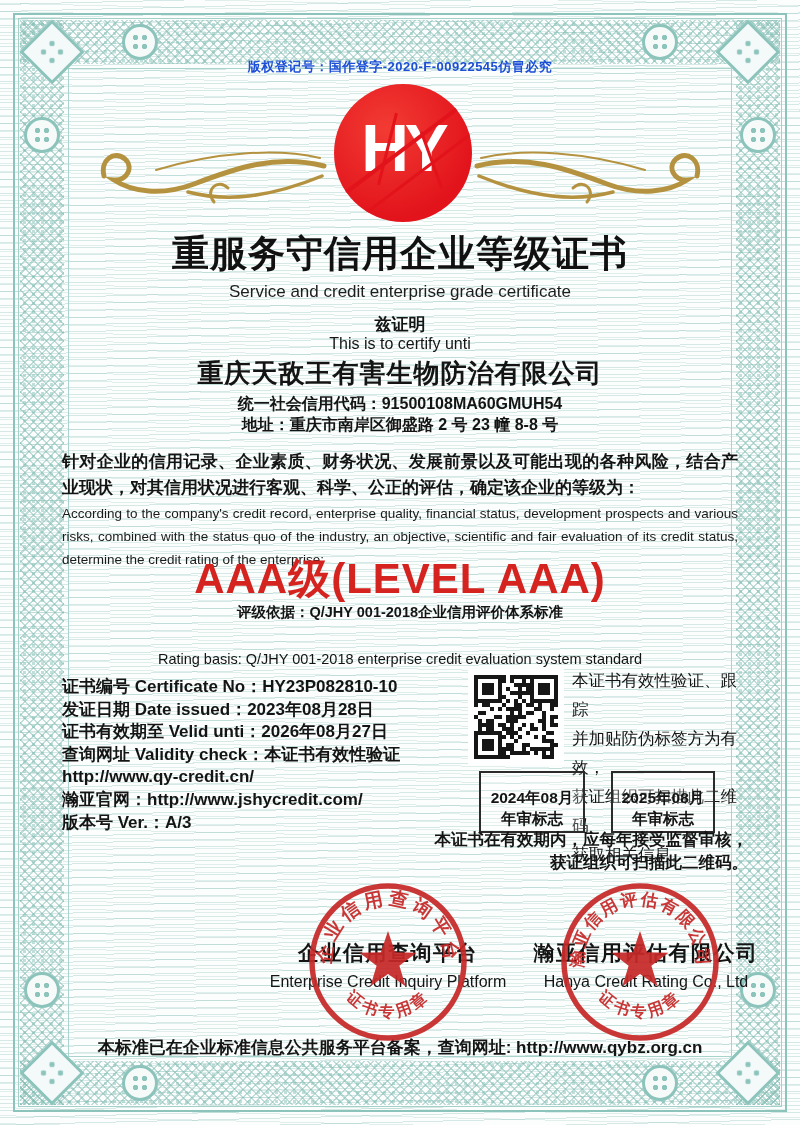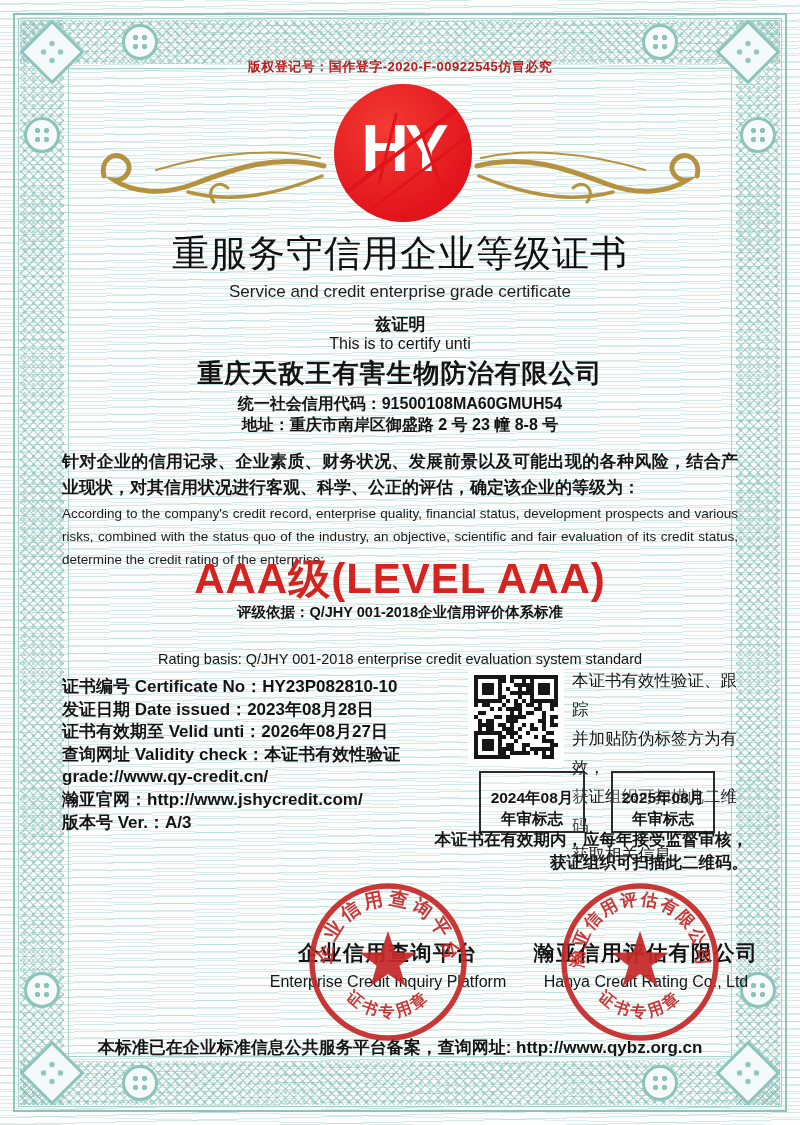--- a/index.html
+++ b/index.html
@@ -34,35 +34,35 @@
   .diamond::after{content:""; position:absolute; inset:8px;
     background:radial-gradient(circle at 50% 50%, #8cc4bc 2.4px, transparent 3px); background-size:12px 12px;}
   .medallion{position:absolute; width:30px; height:30px; border-radius:50%;
     border:3px solid #8cc4bc; background:#f6fbfa; z-index:2;}
   .medallion::after{content:""; position:absolute; inset:6px;
     background:radial-gradient(circle at 50% 50%, #8cc4bc 2.4px, transparent 3px); background-size:9px 9px;}
   
   .abs{position:absolute; z-index:3;}
   .ctr{left:0; right:0; text-align:center;}
   
-  .copyright{top:58px; font-size:13px; font-weight:700; color:#b91c1c; letter-spacing:.5px;}
+  .copyright{top:58px; font-size:13px; font-weight:700; color:#1d4ed8; letter-spacing:.5px;}
   .flourish{position:absolute; top:114px; width:235px; height:100px; z-index:3;}
   .flourish.l{left:96px;} .flourish.r{left:470px; transform:scaleX(-1);}
   .logo{position:absolute; left:334px; top:84px; width:138px; height:138px; border-radius:50%;
     background:radial-gradient(circle at 38% 32%, #f23b33 0%, #e2131b 72%); z-index:4; overflow:hidden;}
   .logo-letters{position:absolute; left:0; right:0; top:26px; text-align:center;
     font-size:66px; font-weight:900; color:#fff; letter-spacing:-4px;
     font-family:"Liberation Sans",sans-serif;}
   .crack{position:absolute; background:#e2131b;}
   .crack.c1{width:170px; height:4px; left:-14px; top:62px; transform:rotate(-37deg);}
   .crack.c2{width:170px; height:3px; left:-6px; top:92px; transform:rotate(-37deg);}
   .crack.c3{width:3px; height:74px; left:52px; top:28px; transform:rotate(14deg);}
   .crack.c4{width:3px; height:60px; left:96px; top:46px; transform:rotate(-20deg);}
   
-  .title-zh{top:229px; font-size:37px; font-weight:400; letter-spacing:1px; color:#111;}
+  .title-zh{top:229px; font-size:37px; font-weight:700; letter-spacing:1px; color:#111;}
   .title-en{top:282px; font-size:17px; color:#1d1d1d;}
   .certify-zh{top:313px; font-size:17px; font-weight:600;}
   .certify-en{top:335px; font-size:16px;}
   .company-name{top:356px; font-size:26px; font-weight:800; letter-spacing:1px;}
   .company-code{top:394px; font-size:16px; font-weight:600;}
   .company-addr{top:415px; font-size:16px; font-weight:600;}
   
   .body-zh{top:449px; left:62px; width:676px; font-size:17px; font-weight:700; line-height:26px; text-align:justify;}
   .body-en{top:502px; left:62px; width:676px; font-size:13.5px; line-height:23px; text-align:justify; color:#1a1a1a;}
   .rating-level{top:551px; font-size:42px; font-weight:800; color:#d5231f; letter-spacing:1px;}
@@ -150,21 +150,21 @@
   <div class="abs body-en">According to the company's credit record, enterprise quality, financial status, development prospects and various risks, combined with the status quo of the industry, an objective, scientific and fair evaluation of its credit status, determine the credit rating of the enterprise:</div>
   <div class="abs ctr rating-level">AAA级(LEVEL AAA)</div>
   <div class="abs ctr basis-zh">评级依据：Q/JHY 001-2018企业信用评价体系标准</div>
   <div class="abs ctr basis-en">Rating basis: Q/JHY 001-2018 enterprise credit evaluation system standard</div>
 
   <div class="details">
     <div>证书编号 Certificate No：HY23P082810-10</div>
     <div>发证日期 Date issued：2023年08月28日</div>
     <div>证书有效期至 Velid unti：2026年08月27日</div>
     <div>查询网址 Validity check：本证书有效性验证</div>
-    <div>grade://www.qy-credit.cn/</div>
+    <div>http://www.qy-credit.cn/</div>
     <div>瀚亚官网：http://www.jshycredit.com/</div>
     <div>版本号 Ver.：A/3</div>
   </div>
 
   <div class="qr-box">
     <svg id="qr-svg" width="96" height="96" viewBox="0 0 96 96">
         <rect width="96" height="96" fill="#fff"></rect>
         <rect x="6" y="6" width="4" height="4" fill="#161616"></rect>
         <rect x="10" y="6" width="4" height="4" fill="#161616"></rect>
         <rect x="14" y="6" width="4" height="4" fill="#161616"></rect>

